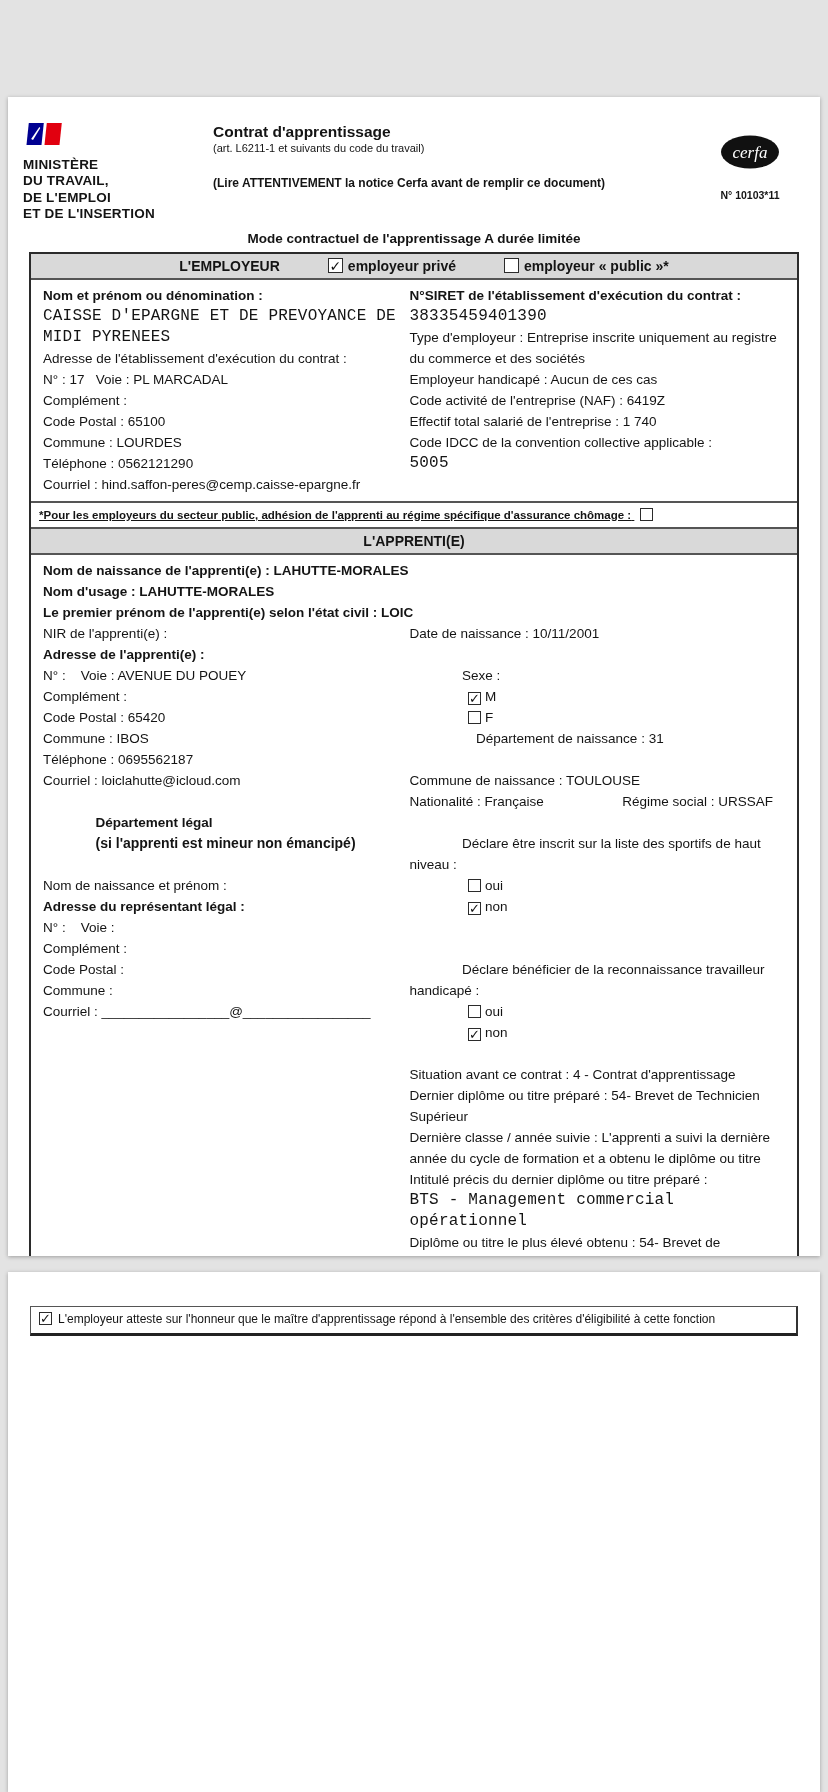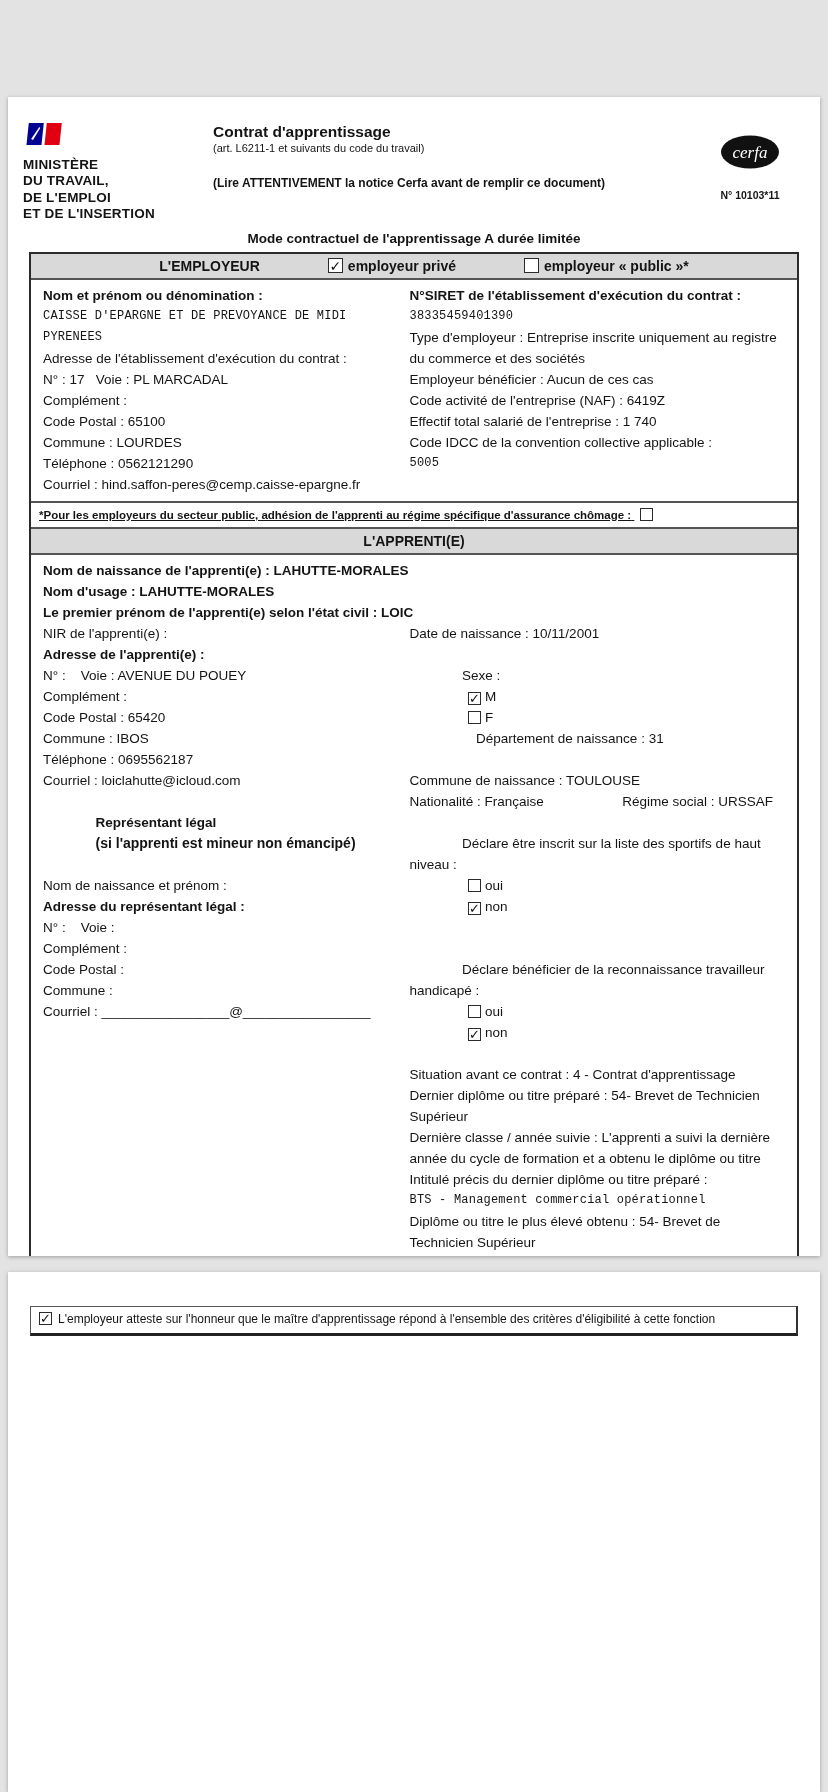--- a/index.html
+++ b/index.html
@@ -28,31 +28,31 @@
   .cerfa-num{font-weight:bold;font-size:10.5px;margin-top:14px;}
 
   .mode-line{text-align:center;font-weight:bold;font-size:13.5px;margin:4px 0 6px 0;}
 
   
   .main-table{border:2px solid #2b2b2b;margin:0 6px;}
   .bar{
     background:#d9d9d9;text-align:center;font-weight:bold;font-size:14px;
     padding:4px 0;border-bottom:2px solid #555;
   }
-  .bar-employer{display:flex;justify-content:center;align-items:center;gap:68px;padding-left:20px;}
+  .bar-employer{display:flex;justify-content:center;align-items:center;gap:48px;padding-left:20px;}
   .cbgroup{display:flex;align-items:center;gap:5px;}
 
   .cols{display:flex;}
   .colL{width:49%;box-sizing:border-box;padding-right:8px;}
   .colR{width:51%;box-sizing:border-box;padding-right:4px;}
 
   .body-pad{padding:5px 6px 6px 12px;}
   .line{font-size:13.5px;line-height:21px;white-space:pre-wrap;}
   .b{font-weight:bold;}
-  .mono{font-family:"Liberation Mono","DejaVu Sans Mono",monospace;font-size:12px;letter-spacing:.2px;}
+  .mono{font-family:"Liberation Mono","DejaVu Sans Mono",monospace;font-size:16px;letter-spacing:.2px;}
   .note{font-size:14px;}
   .flex-between{display:flex;justify-content:space-between;padding-right:14px;}
 
   .footnote-row{
     border-top:2px solid #555;
     font-weight:bold;font-size:11.5px;padding:4px 6px 4px 8px;line-height:16px;text-decoration:underline;
   }
   .cb{
     display:inline-block;width:13px;height:13px;border:1.5px solid #2b2b2b;background:#fff;
     font-size:13px;line-height:12px;text-align:center;font-weight:bold;color:#111;
@@ -132,21 +132,21 @@
           <div class="line">Complément :</div>
           <div class="line">Code Postal : 65100</div>
           <div class="line">Commune : LOURDES</div>
           <div class="line">Téléphone : 0562121290</div>
           <div class="line">Courriel : hind.saffon-peres@cemp.caisse-epargne.fr</div>
         </div>
         <div class="colR">
           <div class="line b">N°SIRET de l'établissement d'exécution du contrat :</div>
           <div class="line mono">38335459401390</div>
           <div class="line">Type d'employeur : Entreprise inscrite uniquement au registre du commerce et des sociétés</div>
-          <div class="line">Employeur bénéficier : Aucun de ces cas</div>
+          <div class="line">Employeur handicapé : Aucun de ces cas</div>
           <div class="line">Code activité de l'entreprise (NAF) : 6419Z</div>
           <div class="line">Effectif total salarié de l'entreprise : 1 740</div>
           <div class="line">Code IDCC de la convention collective applicable :</div>
           <div class="line mono">5005</div>
         </div>
       </div>
 
       <div class="footnote-row">
         <span>*Pour les employeurs du secteur public, adhésion de l'apprenti au régime spécifique d'assurance chômage :</span>
         <span class="cb ml"></span>
@@ -164,21 +164,21 @@
           <div class="colL">
             <div class="line">NIR de l'apprenti(e) :</div>
             <div class="line b">Adresse de l'apprenti(e) :</div>
             <div class="line">N° :    Voie : AVENUE DU POUEY</div>
             <div class="line">Complément :</div>
             <div class="line">Code Postal : 65420</div>
             <div class="line">Commune : IBOS</div>
             <div class="line">Téléphone : 0695562187</div>
             <div class="line">Courriel : loiclahutte@icloud.com</div>
             <div class="line b">
-              <span>Représentant légal</span>
+              <span>Département légal</span>
               <span class="note">(si l'apprenti est mineur non émancipé)</span>
             </div>
             <div class="line">Nom de naissance et prénom :</div>
             <div class="line b">Adresse du représentant légal :</div>
             <div class="line">N° :    Voie :</div>
             <div class="line">Complément :</div>
             <div class="line">Code Postal :</div>
             <div class="line">Commune :</div>
             <div class="line">Courriel : _________________@_________________</div>
           </div>

